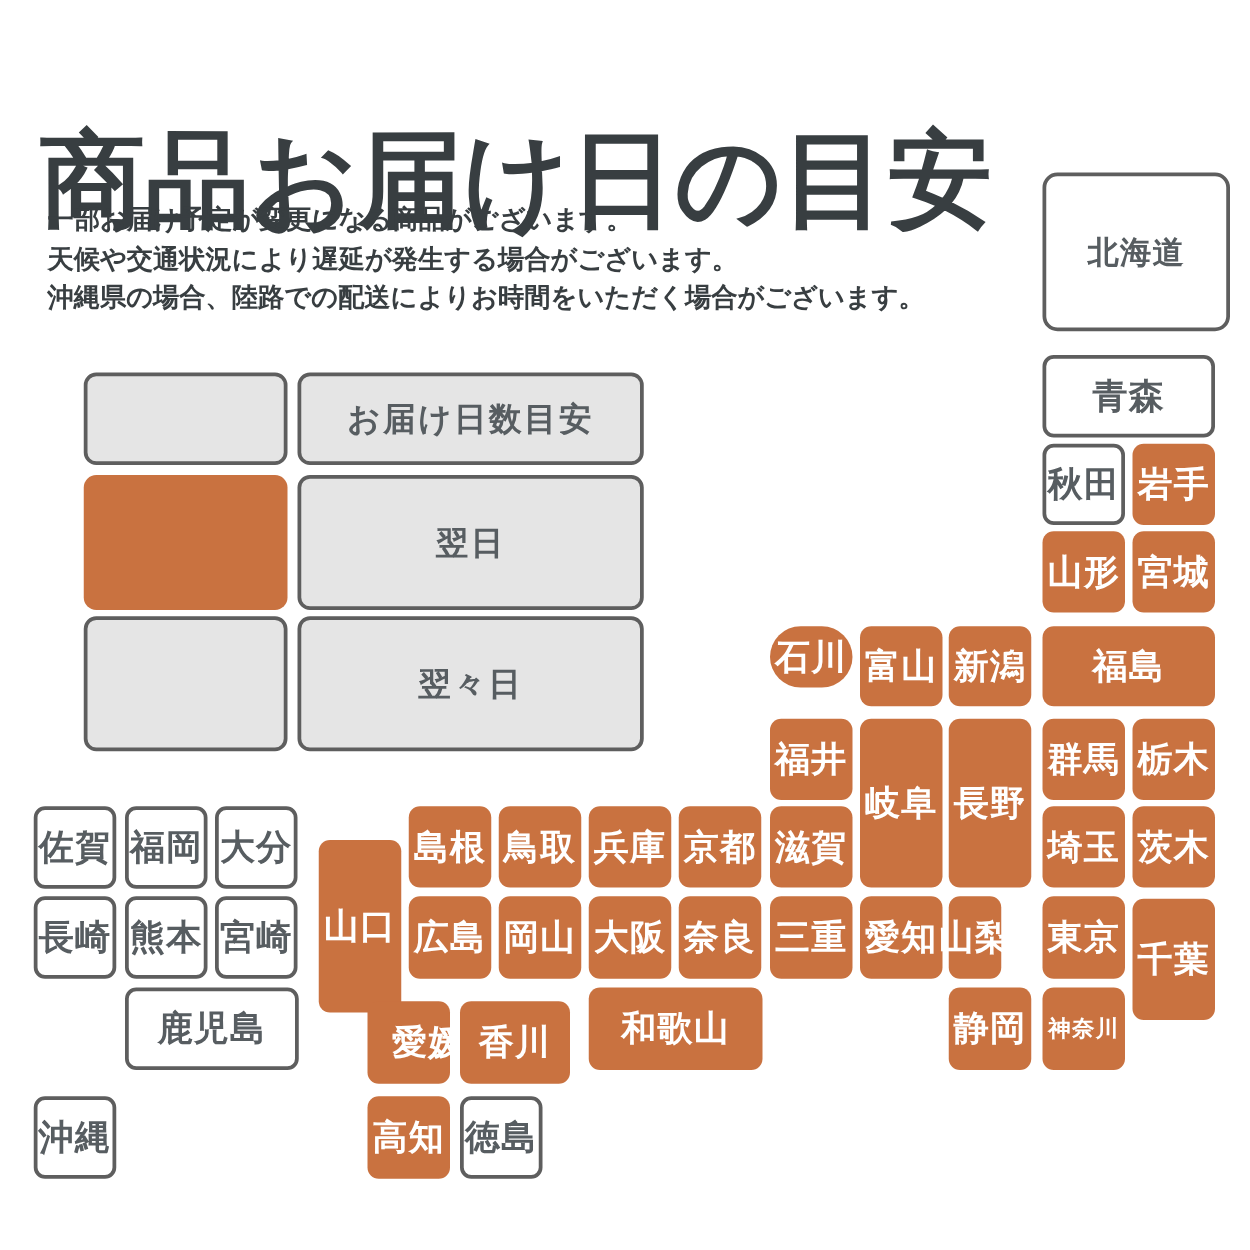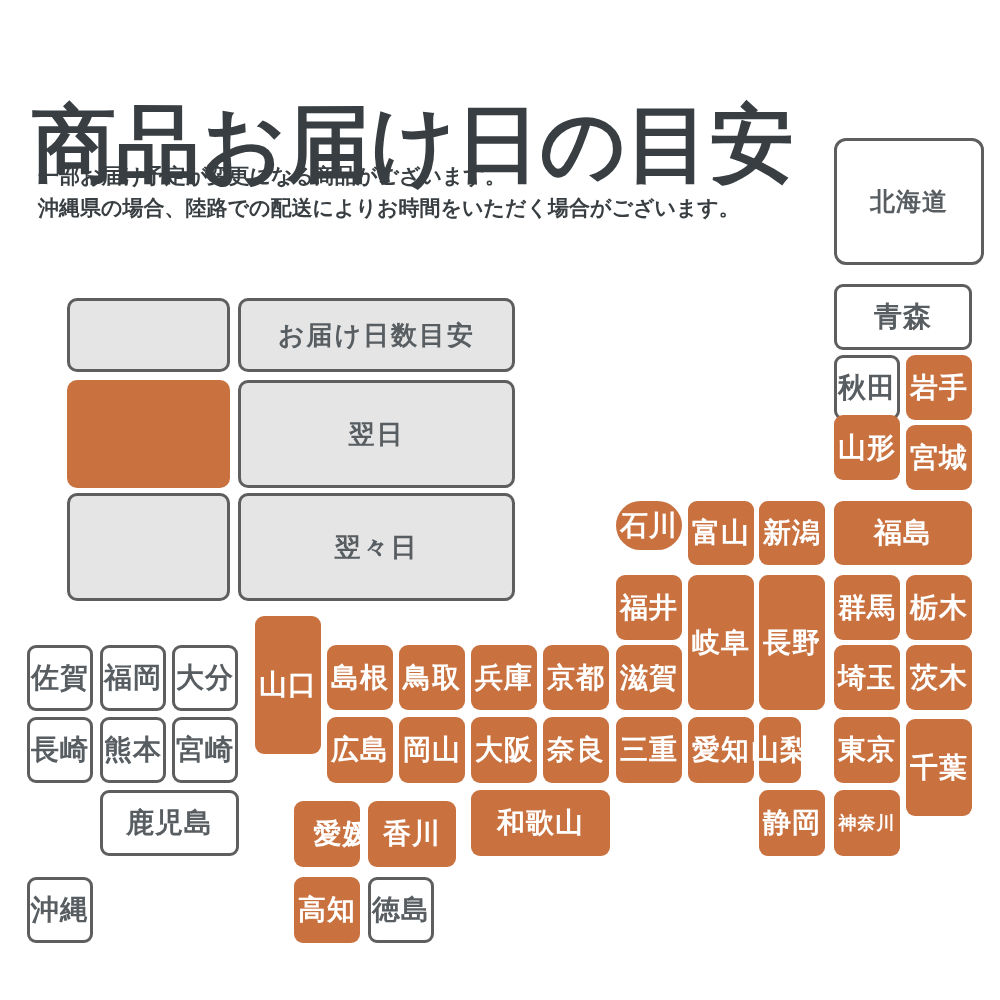--- a/index.html
+++ b/index.html
@@ -40,40 +40,41 @@
 </style>
 </head>
 <body>
 
 <div id="canvas">
 
   <h1 class="page-title">商品お届け日の目安</h1>
 
   <div class="notes">
     <div>一部お届け予定が変更になる商品がございます。</div>
+    <div>天候や交通状況により遅延が発生する場合がございます。</div>
     <div>沖縄県の場合、陸路での配送によりお時間をいただく場合がございます。</div>
   </div>
 
   <div>
     <div class="legend-box legend-outline" style="left:67px;top:298px;width:163px;height:74px;"></div>
     <div class="legend-box legend-outline" style="left:238px;top:298px;width:277px;height:74px;">お届け日数目安</div>
 
     <div class="legend-box legend-filled" style="left:67px;top:380px;width:163px;height:108px;"></div>
     <div class="legend-box legend-outline" style="left:238px;top:380px;width:277px;height:108px;">翌日</div>
 
     <div class="legend-box legend-outline" style="left:67px;top:493px;width:163px;height:108px;"></div>
     <div class="legend-box legend-outline" style="left:238px;top:493px;width:277px;height:108px;">翌々日</div>
   </div>
 
   <div id="prefecture-map">
       <div class="tile outline" style="left: 834px; top: 138px; width: 150px; height: 127px; font-size: 25px; border-radius: 12px;">北海道</div>
       <div class="tile outline" style="left: 834px; top: 284px; width: 138px; height: 66px;">青森</div>
       <div class="tile outline" style="left: 834px; top: 355px; width: 66px; height: 65px;">秋田</div>
       <div class="tile filled" style="left: 906px; top: 355px; width: 66px; height: 65px;">岩手</div>
-      <div class="tile filled" style="left: 834px; top: 415px; width: 66px; height: 65px;">山形</div>
+      <div class="tile filled" style="left: 834px; top: 425px; width: 66px; height: 65px;">山形</div>
       <div class="tile filled" style="left: 906px; top: 425px; width: 66px; height: 65px;">宮城</div>
       <div class="tile filled" style="left: 616px; top: 501px; width: 66px; height: 49px; border-radius: 28px;">石川</div>
       <div class="tile filled" style="left: 688px; top: 501px; width: 66px; height: 64px;">富山</div>
       <div class="tile filled" style="left: 759px; top: 501px; width: 66px; height: 64px;">新潟</div>
       <div class="tile filled" style="left: 834px; top: 501px; width: 138px; height: 64px;">福島</div>
       <div class="tile filled" style="left: 616px; top: 575px; width: 66px; height: 65px;">福井</div>
       <div class="tile filled" style="left: 688px; top: 575px; width: 66px; height: 135px;">岐阜</div>
       <div class="tile filled" style="left: 759px; top: 575px; width: 66px; height: 135px;">長野</div>
       <div class="tile filled" style="left: 834px; top: 575px; width: 66px; height: 65px;">群馬</div>
       <div class="tile filled" style="left: 906px; top: 575px; width: 66px; height: 65px;">栃木</div>
@@ -85,21 +86,21 @@
       <div class="tile filled" style="left: 471px; top: 717px; width: 66px; height: 66px;">大阪</div>
       <div class="tile filled" style="left: 543px; top: 717px; width: 66px; height: 66px;">奈良</div>
       <div class="tile filled" style="left: 616px; top: 717px; width: 66px; height: 66px;">三重</div>
       <div class="tile filled" style="left: 688px; top: 717px; width: 66px; height: 66px;">愛知</div>
       <div class="tile filled" style="left: 759px; top: 717px; width: 42px; height: 66px;">山梨</div>
       <div class="tile filled" style="left: 834px; top: 717px; width: 66px; height: 66px;">東京</div>
       <div class="tile filled" style="left: 906px; top: 719px; width: 66px; height: 97px;">千葉</div>
       <div class="tile filled" style="left: 471px; top: 790px; width: 139px; height: 66px;">和歌山</div>
       <div class="tile filled" style="left: 759px; top: 790px; width: 66px; height: 66px;">静岡</div>
       <div class="tile filled" style="left: 834px; top: 790px; width: 66px; height: 66px; font-size: 18px;">神奈川</div>
-      <div class="tile filled" style="left: 255px; top: 616px; width: 66px; height: 138px;">山口</div>
+      <div class="tile filled" style="left: 255px; top: 672px; width: 66px; height: 138px;">山口</div>
       <div class="tile filled" style="left: 327px; top: 645px; width: 66px; height: 65px;">島根</div>
       <div class="tile filled" style="left: 399px; top: 645px; width: 66px; height: 65px;">鳥取</div>
       <div class="tile filled" style="left: 327px; top: 717px; width: 66px; height: 66px;">広島</div>
       <div class="tile filled" style="left: 399px; top: 717px; width: 66px; height: 66px;">岡山</div>
       <div class="tile filled" style="left: 294px; top: 801px; width: 66px; height: 66px; padding-left: 31px;">愛媛</div>
       <div class="tile filled" style="left: 368px; top: 801px; width: 88px; height: 66px;">香川</div>
       <div class="tile filled" style="left: 294px; top: 877px; width: 66px; height: 66px;">高知</div>
       <div class="tile outline" style="left: 368px; top: 877px; width: 66px; height: 66px;">徳島</div>
       <div class="tile outline" style="left: 27px; top: 645px; width: 66px; height: 66px;">佐賀</div>
       <div class="tile outline" style="left: 100px; top: 645px; width: 66px; height: 66px;">福岡</div>

